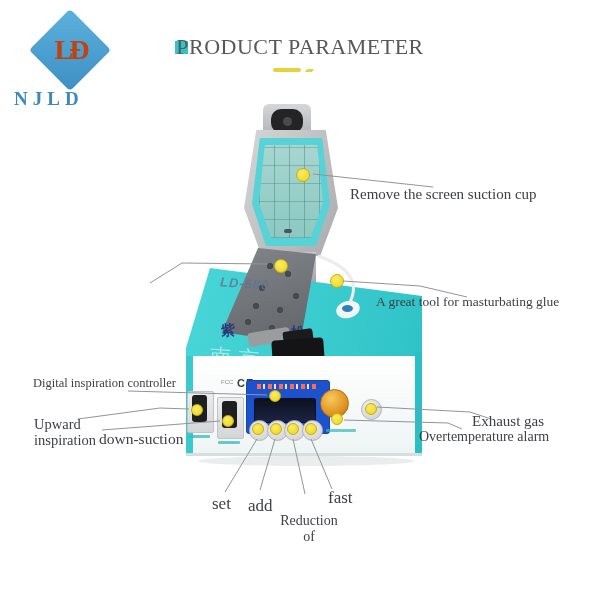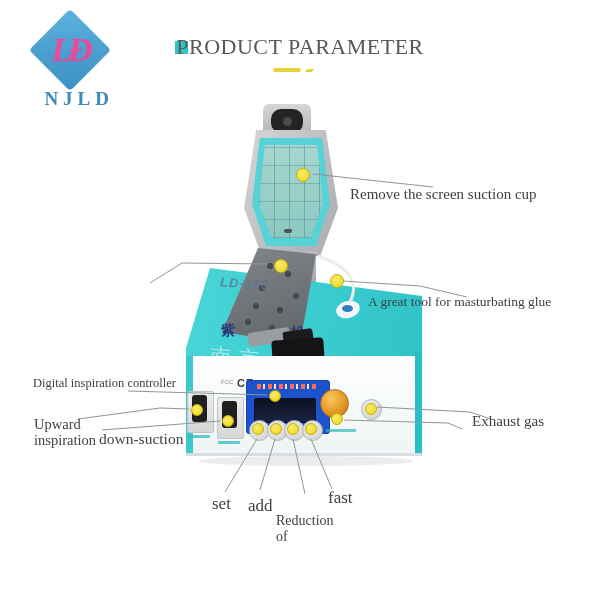--- a/index.html
+++ b/index.html
@@ -5,22 +5,22 @@
   html,body{margin:0;padding:0;background:#ffffff;}
   #canvas{position:relative;width:600px;height:600px;background:#ffffff;overflow:hidden;
           font-family:"Liberation Serif", serif;color:#3d4045;}
   .abs{position:absolute;}
 
   
   .logo-diamond-wrap{left:28px;top:8px;width:84px;height:84px;}
   .logo-diamond{position:absolute;left:13px;top:13px;width:58px;height:58px;
     background:linear-gradient(135deg,#5db1dd,#3c90c4);transform:rotate(45deg);border-radius:4px;}
   .logo-monogram{position:absolute;left:0;top:0;width:84px;height:84px;display:flex;align-items:center;justify-content:center;
-    font-family:"Liberation Serif",serif;font-weight:bold;font-size:34px;color:#ec4899;letter-spacing:-4px;font-style:italic;}
-  .logo-name{left:14px;top:88px;width:100px;text-align:right;font-family:"Liberation Serif",serif;
+    font-family:"Liberation Serif",serif;font-weight:bold;font-size:28px;color:#c2410c;letter-spacing:-4px;}
+  .logo-name{left:14px;top:88px;width:100px;text-align:left;font-family:"Liberation Serif",serif;
     font-size:19px;font-weight:bold;color:#3e89bb;letter-spacing:5px;}
 
   
   .title{left:150px;top:34px;width:300px;text-align:center;font-family:Liberation Serif, serif;
     font-size:22px;letter-spacing:0.5px;color:#56585b;}
   .title-square{left:175px;top:41px;width:13px;height:13px;background:#2fc6c8;}
   .title-underline{left:273px;top:68px;width:28px;height:4px;background:#e6d23c;border-radius:2px;}
   .title-arrow{left:306px;top:69px;width:7px;height:3px;background:#e6d23c;transform:skewX(-35deg);}
 
   
@@ -116,30 +116,30 @@
   .yd-exhaust{left:365px;top:403px;}
   .yd-b1{left:252px;top:423px;}
   .yd-b2{left:270px;top:423px;}
   .yd-b3{left:287px;top:423px;}
   .yd-b4{left:305px;top:423px;}
 
   
   .lbl{color:#3d4045;}
   .lbl-remove{left:350px;top:186px;font-size:15px;}
   .lbl-separation{left:74px;top:276px;font-size:17px;}
-  .lbl-glue{left:368px;top:294px;font-size:13.5px;}
+  .lbl-glue{left:376px;top:294px;font-size:13.5px;}
   .lbl-temp{left:33px;top:376px;font-size:12.5px;}
   .lbl-upward{left:34px;top:417px;width:80px;text-align:left;font-size:14.5px;line-height:1.1;}
   .lbl-down{left:99px;top:430px;font-size:15.5px;}
   .lbl-exhaust{left:472px;top:413px;font-size:15px;}
   .lbl-overtemp{left:419px;top:429px;font-size:14px;}
   .lbl-set{left:212px;top:494px;font-size:17px;}
   .lbl-add{left:248px;top:496px;font-size:17px;}
   .lbl-fast{left:328px;top:488px;font-size:17px;}
-  .lbl-reduction{left:276px;top:513px;width:66px;text-align:left;font-size:14px;line-height:1.15;}
+  .lbl-reduction{left:276px;top:513px;width:66px;text-align:center;font-size:14px;line-height:1.15;}
 
   svg.lines{position:absolute;left:0;top:0;pointer-events:none;}
 </style>
 </head>
 <body>
 
 <div id="canvas">
 
   <div class="abs logo-diamond-wrap">
     <div class="logo-diamond"></div>
@@ -233,18 +233,19 @@
     <polyline points="293,439 305,494" stroke="#90959a" stroke-width="1" fill="none"></polyline>
     <polyline points="311,439 332,489" stroke="#90959a" stroke-width="1" fill="none"></polyline>
   </svg>
 
   <div class="abs lbl lbl-remove">Remove the screen suction cup</div>
   <div class="abs lbl lbl-glue">A great tool for masturbating glue</div>
   <div class="abs lbl lbl-temp">Digital inspiration controller</div>
   <div class="abs lbl lbl-upward">Upward inspiration</div>
   <div class="abs lbl lbl-down">down-suction</div>
   <div class="abs lbl lbl-exhaust">Exhaust gas</div>
+  <div class="abs lbl lbl-overtemp">Overtemperature alarm</div>
   <div class="abs lbl lbl-set">set</div>
   <div class="abs lbl lbl-add">add</div>
   <div class="abs lbl lbl-fast">fast</div>
   <div class="abs lbl lbl-reduction">Reduction of</div>
 
 </div>
 
 </body></html>

